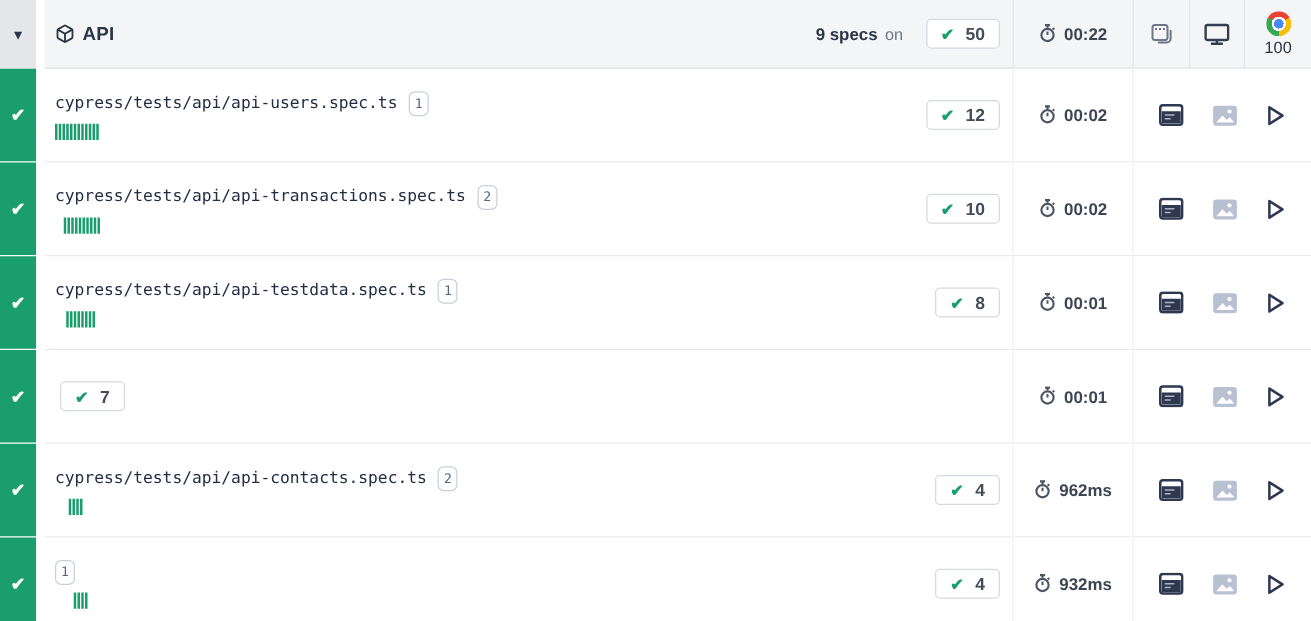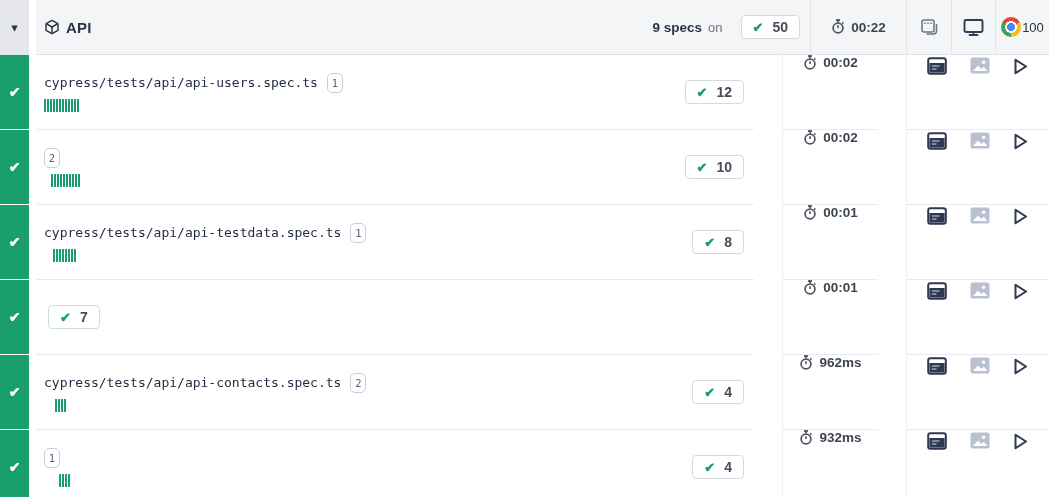--- a/index.html
+++ b/index.html
@@ -23,21 +23,21 @@
   .on-label { font-size: 13px; color: var(--muted); }
   .machines-chip { display: inline-flex; align-items: center; gap: 6px; background: var(--chip-bg);
     color: var(--blue); font-size: 13px; font-weight: 700; border-radius: 4px;
     padding: 4px 9px; cursor: pointer; border: none; }
   .passed-badge { display: inline-flex; align-items: center; gap: 9px; background: #fff;
     border: 1px solid var(--badge-border); border-radius: 4px; padding: 3px 11px; margin-left: 12px; }
   .check { color: var(--green); font-size: 13px; font-weight: 700; line-height: 1; }
   .passed-num { font-size: 14px; font-weight: 600; color: #454c5c; }
 
   .hcol { background: var(--header-bg); border-bottom: 1px solid var(--header-border);
-    border-left: 1px solid var(--header-vline); display: flex; flex-direction: row;
+    border-left: 1px solid var(--header-vline); display: flex; flex-direction: column;
     align-items: center; justify-content: center; }
   .hcol.timer { width: 96px; flex: 0 0 96px; flex-direction: row; gap: 6px; text-align: right; }
   .hcol.frames { width: 45px; flex: 0 0 45px; }
   .hcol.monitor { width: 44px; flex: 0 0 44px; }
   .hcol.browser { width: 54px; flex: 0 0 54px; gap: 1px; }
   .timer-text { font-size: 13.5px; font-weight: 600; color: #3d4553; }
   .browser-score { font-size: 13px; color: #2b3240; }
 
   .chrome { width: 20px; height: 20px; border-radius: 50%;
     background:
@@ -57,21 +57,21 @@
   .file-line { display: flex; align-items: center; gap: 9px; padding-left: 8px; }
   .file { font-family: "DejaVu Sans Mono", monospace; font-size: 13px; color: #232d44;
     cursor: pointer; white-space: nowrap; }
   .group-badge { min-width: 16px; height: 20px; border: 1px solid #c9cfda; border-radius: 5px;
     display: inline-flex; align-items: center; justify-content: center; padding: 0 3px;
     font-family: "DejaVu Sans Mono", monospace; font-size: 10.5px; color: #56627f; background: #fff; }
   .bars { display: flex; align-items: flex-end; gap: 1px; height: 13px; }
   .bar { width: 2px; height: 13px; background: var(--green); }
   .row-passed { margin-right: 10px; }
   .rcol { border-bottom: 1px solid var(--row-border); border-left: 1px solid var(--row-vline);
-    display: flex; align-items: flex-start; justify-content: center; background: #fff; margin-left: 28px; }
+    display: flex; align-items: center; justify-content: center; background: #fff; }
   .rcol.timer { width: 96px; flex: 0 0 96px; gap: 6px; }
   .rcol.icons { width: 143px; flex: 0 0 143px; justify-content: space-evenly; }
   .icon-btn { background: none; border: none; cursor: pointer; display: flex;
     align-items: center; justify-content: center; padding: 2px; }
   .icon-btn.disabled { cursor: default; }
   .sw { color: #4d5462; display: flex; }
 </style>
 </head>
 <body>
 
@@ -221,20 +221,21 @@
 
   <div class="row">
     <div class="status-col">
       <span>✔</span>
     </div>
     <div class="gutter"></div>
 
     <div class="row-main">
       <div class="row-left">
         <div class="file-line">
+          <span class="file">cypress/tests/api/api-transactions.spec.ts</span>
           <span class="group-badge">2</span>
         </div>
         <div class="bars" style="padding-left: 15px;">
               <span class="bar"></span>
               <span class="bar"></span>
               <span class="bar"></span>
               <span class="bar"></span>
               <span class="bar"></span>
               <span class="bar"></span>
               <span class="bar"></span>

